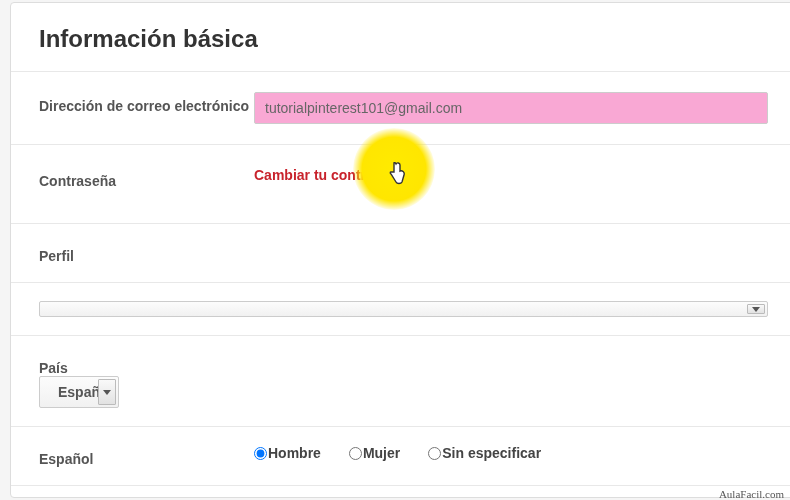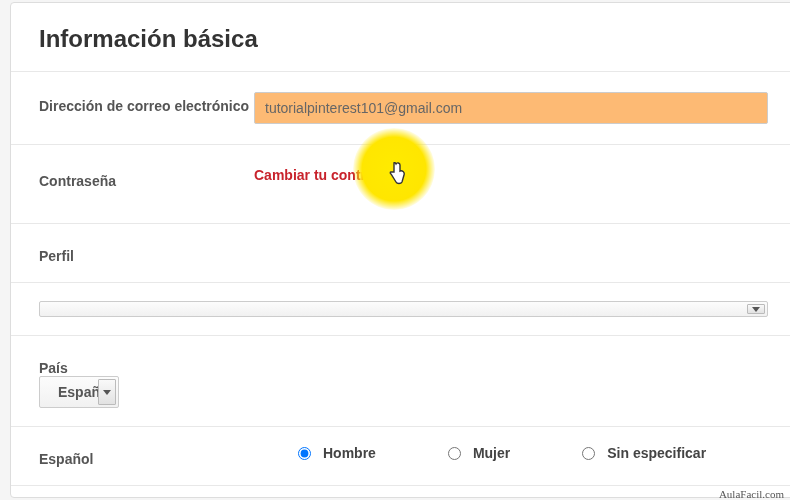--- a/index.html
+++ b/index.html
@@ -35,21 +35,21 @@
       font-weight: bold;
       padding-top: 6px;
     }
     .value { flex: 1; min-width: 0; display: flex; align-items: center; gap: 14px; flex-wrap: wrap; }
     input[type="text"].field, .select-box {
       width: 100%;
       padding: 7px 10px;
       font-size: 14px;
       color: #666;
       border: 1px solid #ccc;
-      background: #fdba74;
+      background: #f9a8d4;
       border-radius: 2px;
     }
     .select-box {
       position: relative;
       background: linear-gradient(#fcfcfc,#f1f1f1);
       font-weight: bold;
       color: #555;
       padding-left: 18px;
     }
     .select-arrow {
@@ -84,21 +84,21 @@
       cursor: pointer;
     }
     .helper {
       font-size: 13px;
       color: #777;
       line-height: 1.4;
       flex: 1;
       min-width: 0;
     }
     .radio-group { display: flex; gap: 28px; align-items: center; }
-    .radio-item { display: flex; align-items: center; gap: 12px; font-size: 14px; color: #444; font-weight: bold; margin-left: 44px; }
+    .radio-item { display: flex; align-items: center; gap: 1px; font-size: 14px; color: #444; font-weight: bold; }
     .radio-item input { margin: 0; }
     .highlight-circle {
       position: absolute;
       width: 82px; height: 82px;
       border-radius: 50%;
       background: radial-gradient(circle, #ffeb00 0%, #ffe600 55%, rgba(255,230,0,0) 72%);
       pointer-events: none;
       z-index: 5;
     }
     .cursor-icon {

